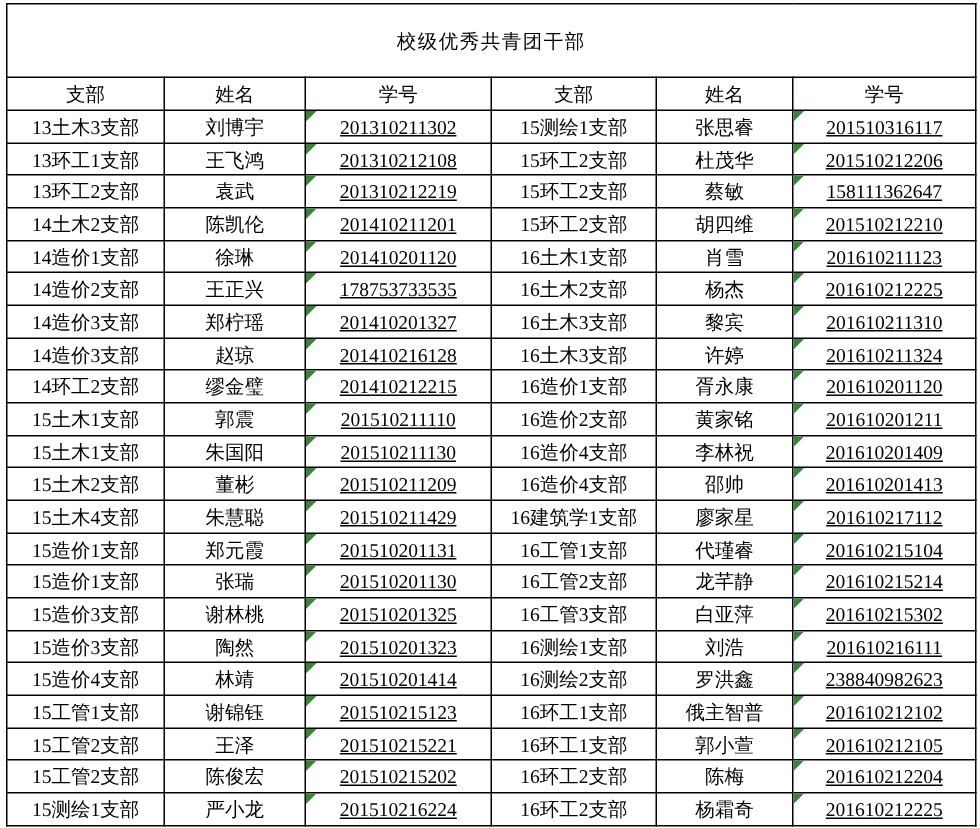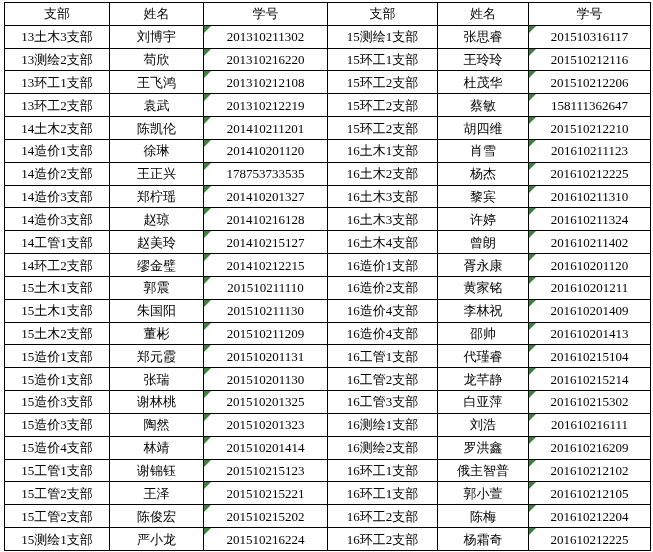--- a/index.html
+++ b/index.html
@@ -42,20 +42,21 @@
     letter-spacing: 1px;
   }
   tr.header-row th {
     height: 17px;
   }
   tr.data-row td {
     height: 17px;
   }
   td.id-cell {
     position: relative;
+    text-decoration: underline;
   }
   .tri {
     position: absolute;
     left: 0;
     top: 0;
     width: 0;
     height: 0;
     border-top: 7px solid #3c823c;
     border-right: 7px solid transparent;
   }
@@ -67,46 +68,41 @@
   <table class="award-table">
     <colgroup>
       <col style="width:105px">
       <col style="width:94px">
       <col style="width:124px">
       <col style="width:110px">
       <col style="width:91px">
       <col style="width:122px">
     </colgroup>
     <tbody>
+      <tr>
+        <td class="title-cell" colspan="6">校级优秀共青团干部</td>
+      </tr>
       <tr class="header-row">
         <th>支部</th>
         <th>姓名</th>
         <th>学号</th>
         <th>支部</th>
         <th>姓名</th>
         <th>学号</th>
       </tr>
 
     <tr class="data-row">
           <td><span>13土木3支部</span></td>
           <td><span>刘博宇</span></td>
           <td class="id-cell"><span class="tri" style="border-top-color: rgb(60, 130, 60);"></span><span>201310211302</span></td>
           <td><span>15测绘1支部</span></td>
           <td><span>张思睿</span></td>
           <td class="id-cell"><span class="tri" style="border-top-color: rgb(60, 130, 60);"></span><span>201510316117</span></td>
         </tr>
         <tr class="data-row">
-          <td><span>13测绘2支部</span></td>
-          <td><span>苟欣</span></td>
-          <td class="id-cell"><span class="tri" style="border-top-color: rgb(60, 130, 60);"></span><span>201310216220</span></td>
-          <td><span>15环工1支部</span></td>
-          <td><span>王玲玲</span></td>
-          <td class="id-cell"><span class="tri" style="border-top-color: rgb(60, 130, 60);"></span><span>201510212116</span></td>
-        </tr>
-        <tr class="data-row">
           <td><span>13环工1支部</span></td>
           <td><span>王飞鸿</span></td>
           <td class="id-cell"><span class="tri" style="border-top-color: rgb(60, 130, 60);"></span><span>201310212108</span></td>
           <td><span>15环工2支部</span></td>
           <td><span>杜茂华</span></td>
           <td class="id-cell"><span class="tri" style="border-top-color: rgb(60, 130, 60);"></span><span>201510212206</span></td>
         </tr>
         <tr class="data-row">
           <td><span>13环工2支部</span></td>
           <td><span>袁武</span></td>
@@ -149,28 +145,20 @@
         </tr>
         <tr class="data-row">
           <td><span>14造价3支部</span></td>
           <td><span>赵琼</span></td>
           <td class="id-cell"><span class="tri" style="border-top-color: rgb(60, 130, 60);"></span><span>201410216128</span></td>
           <td><span>16土木3支部</span></td>
           <td><span>许婷</span></td>
           <td class="id-cell"><span class="tri" style="border-top-color: rgb(60, 130, 60);"></span><span>201610211324</span></td>
         </tr>
         <tr class="data-row">
-          <td><span>14工管1支部</span></td>
-          <td><span>赵美玲</span></td>
-          <td class="id-cell"><span class="tri" style="border-top-color: rgb(60, 130, 60);"></span><span>201410215127</span></td>
-          <td><span>16土木4支部</span></td>
-          <td><span>曾朗</span></td>
-          <td class="id-cell"><span class="tri" style="border-top-color: rgb(60, 130, 60);"></span><span>201610211402</span></td>
-        </tr>
-        <tr class="data-row">
           <td><span>14环工2支部</span></td>
           <td><span>缪金璧</span></td>
           <td class="id-cell"><span class="tri" style="border-top-color: rgb(60, 130, 60);"></span><span>201410212215</span></td>
           <td><span>16造价1支部</span></td>
           <td><span>胥永康</span></td>
           <td class="id-cell"><span class="tri" style="border-top-color: rgb(60, 130, 60);"></span><span>201610201120</span></td>
         </tr>
         <tr class="data-row">
           <td><span>15土木1支部</span></td>
           <td><span>郭震</span></td>
@@ -189,20 +177,28 @@
         </tr>
         <tr class="data-row">
           <td><span>15土木2支部</span></td>
           <td><span>董彬</span></td>
           <td class="id-cell"><span class="tri" style="border-top-color: rgb(60, 130, 60);"></span><span>201510211209</span></td>
           <td><span>16造价4支部</span></td>
           <td><span>邵帅</span></td>
           <td class="id-cell"><span class="tri" style="border-top-color: rgb(60, 130, 60);"></span><span>201610201413</span></td>
         </tr>
         <tr class="data-row">
+          <td><span>15土木4支部</span></td>
+          <td><span>朱慧聪</span></td>
+          <td class="id-cell"><span class="tri" style="border-top-color: rgb(60, 130, 60);"></span><span>201510211429</span></td>
+          <td><span>16建筑学1支部</span></td>
+          <td><span>廖家星</span></td>
+          <td class="id-cell"><span class="tri" style="border-top-color: rgb(60, 130, 60);"></span><span>201610217112</span></td>
+        </tr>
+        <tr class="data-row">
           <td><span>15造价1支部</span></td>
           <td><span>郑元霞</span></td>
           <td class="id-cell"><span class="tri" style="border-top-color: rgb(60, 130, 60);"></span><span>201510201131</span></td>
           <td><span>16工管1支部</span></td>
           <td><span>代瑾睿</span></td>
           <td class="id-cell"><span class="tri" style="border-top-color: rgb(60, 130, 60);"></span><span>201610215104</span></td>
         </tr>
         <tr class="data-row">
           <td><span>15造价1支部</span></td>
           <td><span>张瑞</span></td>
@@ -226,21 +222,21 @@
           <td><span>16测绘1支部</span></td>
           <td><span>刘浩</span></td>
           <td class="id-cell"><span class="tri" style="border-top-color: rgb(60, 130, 60);"></span><span>201610216111</span></td>
         </tr>
         <tr class="data-row">
           <td><span>15造价4支部</span></td>
           <td><span>林靖</span></td>
           <td class="id-cell"><span class="tri" style="border-top-color: rgb(60, 130, 60);"></span><span>201510201414</span></td>
           <td><span>16测绘2支部</span></td>
           <td><span>罗洪鑫</span></td>
-          <td class="id-cell"><span class="tri" style="border-top-color: rgb(60, 130, 60);"></span><span>201610216209</span></td>
+          <td class="id-cell"><span class="tri" style="border-top-color: rgb(60, 130, 60);"></span><span>238840982623</span></td>
         </tr>
         <tr class="data-row">
           <td><span>15工管1支部</span></td>
           <td><span>谢锦钰</span></td>
           <td class="id-cell"><span class="tri" style="border-top-color: rgb(60, 130, 60);"></span><span>201510215123</span></td>
           <td><span>16环工1支部</span></td>
           <td><span>俄主智普</span></td>
           <td class="id-cell"><span class="tri" style="border-top-color: rgb(60, 130, 60);"></span><span>201610212102</span></td>
         </tr>
         <tr class="data-row">

